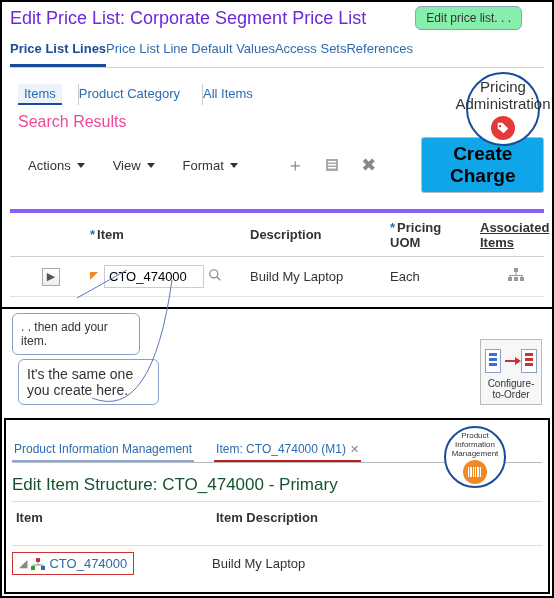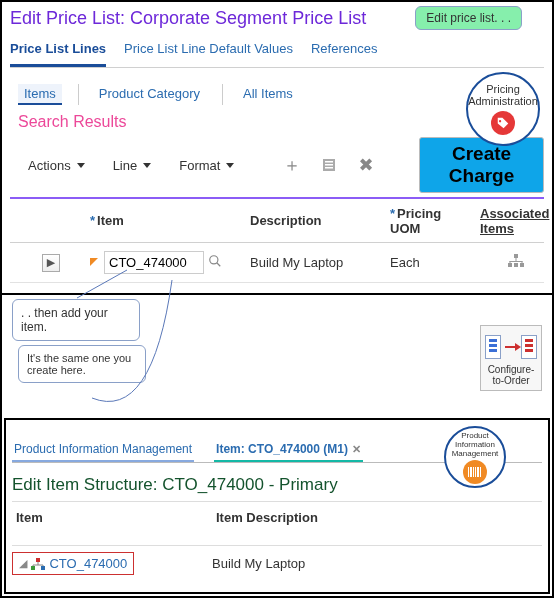--- a/index.html
+++ b/index.html
@@ -2,75 +2,75 @@
 <html><head>
 <meta charset="utf-8">
 <style>
   * { box-sizing: border-box; margin: 0; padding: 0; }
   body { font-family: Arial, Helvetica, sans-serif; font-size: 13px; color: #333; width: 554px; height: 598px; background: #fff; border: 2px solid #000; position: relative; overflow: hidden; }
 
   
   .top-panel { position: relative; padding: 6px 8px 0 8px; }
   .page-title { font-size: 18px; font-weight: 400; color: #6d28d9; margin-bottom: 4px; }
   .callout-title { position: absolute; right: 30px; top: 4px; background: #86efac; border: 1px solid #8aa0c8; border-radius: 6px; padding: 4px 10px; font-size: 12px; color: #333; }
-  .tab-row { display: flex; gap: 18px; border-bottom: 1px solid #d0d0d0; margin-top: 6px; padding-bottom: 0; }
+  .tab-row { display: flex; border-bottom: 1px solid #d0d0d0; margin-top: 6px; padding-bottom: 0; }
   .tab { padding: 6px 0 8px 0; font-size: 13px; color: #2b6cb0; cursor: pointer; }
   .tab.active { color: #1a4d99; font-weight: bold; border-bottom: 3px solid #1a4d99; }
   .sub-tab-row { display: flex; gap: 16px; margin: 16px 0 8px 8px; font-size: 13px; }
   .sub-tab { color: #2b6cb0; cursor: pointer; padding: 2px 6px; }
   .sub-tab.active { background: #eef3fb; font-weight: normal; border-bottom: 2px solid #1a4d99; }
-  .sub-tab + .sub-tab { border-left: 1px solid #ccc; padding-left: 20px; text-align: center; }
-
-  .pricing-badge { position: absolute; right: 12px; top: 70px; width: 74px; height: 74px; border: 2px solid #1a4d99; border-radius: 50%; background: #fff; display: flex; flex-direction: column; align-items: center; justify-content: center; font-size: 11px; color: #333; text-align: center; gap: 4px; }
+  .sub-tab + .sub-tab { border-left: 1px solid #ccc; padding-left: 0; text-align: center; }
+
+  .pricing-badge { position: absolute; right: 12px; top: 70px; width: 74px; height: 74px; border: 2px solid #1a4d99; border-radius: 50%; background: #fff; display: flex; flex-direction: column; align-items: center; justify-content: center; font-size: 15px; color: #333; text-align: center; gap: 4px; }
   .pricing-badge .icon-price { width: 24px; height: 24px; border-radius: 50%; background: #e53838; display: flex; align-items: center; justify-content: center; color: #fff; font-size: 13px; }
 
   .search-header { font-size: 16px; color: #ec4899; margin: 8px 0 6px 8px; }
 
   .toolbar { display: flex; align-items: center; gap: 20px; margin: 4px 0 4px 14px; font-size: 13px; }
   .toolbar .menu { display: inline-flex; align-items: center; gap: 3px; color: #333; cursor: pointer; padding: 2px 4px; }
   .toolbar .sep { width: 6px; }
   .icon-btn { width: 22px; height: 22px; display: inline-flex; align-items: center; justify-content: center; color: #888; font-size: 18px; cursor: pointer; }
   .create-charge { border: 1px solid #bbb; background: #0ea5e9; border-radius: 3px; padding: 5px 12px; font-size: 19px; cursor: pointer; font-weight: 600; }
 
-  .grid { border-top: 2px solid #8b5cf6; margin-top: 4px; }
+  .grid { border-top: 4px solid #8b5cf6; margin-top: 16px; }
   .grid-head, .grid-row { display: grid; grid-template-columns: 28px 48px 160px 140px 90px 80px; align-items: center; }
   .grid-head { border-bottom: 1px solid #d0d0d0; height: 44px; }
   .grid-head > div { padding: 4px 4px; font-size: 13px; font-weight: bold; color: #333; }
   .grid-head .star { color: #2b6cb0; font-weight: bold; margin-right: 2px; }
   .assoc-head { text-decoration: underline; }
   .grid-row { height: 40px; border-bottom: 1px solid #e2e2e2; }
   .grid-row > div { padding: 4px; font-size: 13px; }
   .row-toggle { width: 18px; height: 18px; border: 1px solid #aaa; background: linear-gradient(#fff,#eee); display: flex; align-items: center; justify-content: center; cursor: pointer; color: #555; font-size: 11px; }
   .item-corner { position: relative; width: 10px; height: 10px; }
   .item-corner::before { content:""; position:absolute; left:0; top:0; border-left: 8px solid #f08a24; border-bottom: 8px solid transparent; }
   .item-input-wrap { display: flex; align-items: center; gap: 4px; }
   .item-input { border: 1px solid #ccc; padding: 3px 4px; width: 100px; font-size: 13px; }
   .search-icon { color: #888; font-size: 14px; cursor: pointer; }
   .assoc-icon { color: #999; font-size: 16px; text-align: center; }
 
   .divider { height: 2px; background: #000; margin-top: 10px; }
 
   
   .middle { position: relative; height: 114px; }
   .callout1 { position: absolute; left: 10px; top: 4px; width: 128px; background:#fff; border:1px solid #8aa0c8; border-radius:6px; padding:6px 8px; font-size:12px; }
-  .callout2 { position: absolute; left: 16px; top: 50px; width: 128px; background:#fff; border:1px solid #8aa0c8; border-radius:6px; padding:6px 8px; font-size:11px; }
+  .callout2 { position: absolute; left: 16px; top: 50px; width: 141px; background:#fff; border:1px solid #8aa0c8; border-radius:6px; padding:6px 8px; font-size:14px; }
   .cto-badge { position: absolute; right: 10px; top: 30px; width: 62px; border:1px solid #bbb; border-radius:0; background:#f7f7f7; padding:4px; text-align:center; font-size:10px; }
   .cto-badge .docs { display:flex; justify-content:center; gap:4px; align-items:center; height:34px; }
   .doc { width:18px; height:24px; background:#fff; border:1px solid #8aa0c8; position:relative; }
   .doc::after { content:""; position:absolute; left:3px; top:3px; right:3px; height:3px; background:#cc3030; box-shadow: 0 5px 0 #cc3030, 0 10px 0 #cc3030; }
   .doc.blue::after { background:#3b6fd6; box-shadow: 0 5px 0 #3b6fd6, 0 10px 0 #3b6fd6; }
   .arrow-red { width:14px; height:2px; background:#cc3030; position:relative; }
   .arrow-red::after { content:""; position:absolute; right:-4px; top:-3px; border-left:6px solid #cc3030; border-top:4px solid transparent; border-bottom:4px solid transparent; }
 
   
   .bottom-panel { position: absolute; left: 2px; right: 2px; bottom: 2px; top: 416px; border: 2px solid #000; padding: 0 6px 13px 6px; }
   .pim-tabs { display: flex; gap: 20px; align-items: flex-end; border-bottom: 1px solid #bbb; padding-top: 18px; }
   .pim-tab { font-size: 12px; color: #2b6cb0; padding: 4px 2px; border-bottom: 2px solid transparent; cursor:pointer; }
   .pim-tab.underline { border-bottom: 2px solid #87a9df; }
-  .pim-tab.active { font-weight: bold; border-bottom: 2px solid #14b8a6; display: inline-flex; align-items: center; gap: 4px; }
+  .pim-tab.active { font-weight: normal; border-bottom: 2px solid #b91c1c; display: inline-flex; align-items: center; gap: 4px; }
   .pim-tab .close { color: #888; font-size: 11px; cursor:pointer; }
   .pim-badge { position:absolute; right: 42px; top: 6px; width: 62px; height: 62px; border:2px solid #1a4d99; border-radius:50%; background:#fff; display:flex; flex-direction:column; align-items:center; justify-content:center; font-size:8px; text-align:center; gap:2px; z-index:2; }
   .pim-badge .bar { width:24px; height:24px; border-radius:50%; background:#f08a24; display:flex; align-items:center; justify-content:center; color:#fff; }
 
   .pim-title { font-size: 17px; color: #14532d; margin: 12px 0 6px 0; }
   .pim-grid-head { display:grid; grid-template-columns: 200px 1fr; border-top:1px solid #ddd; border-bottom:1px solid #ddd; }
   .pim-grid-head > div { padding: 8px 4px 20px 4px; font-size:13px; font-weight:bold; }
   .pim-row { display:grid; grid-template-columns: 200px 1fr; align-items:center; padding: 6px 0; }
   .pim-item-cell { display:flex; align-items:center; gap:4px; border:1px solid #cc3030; padding:3px 6px; width:fit-content; }
   .pim-item-cell .tri { color:#888; font-size:11px; }
@@ -84,20 +84,21 @@
 </head>
 <body>
 
 <div class="top-panel">
   <div class="page-title">Edit Price List: Corporate Segment Price List</div>
   <div class="callout-title">Edit price list. . .</div>
 
   <div class="tab-row">
     <div class="tab active">Price List Lines</div>
     <div class="tab">Price List Line Default Values</div>
+    <div class="tab">Access Sets</div>
     <div class="tab">References</div>
   </div>
 
   <div class="pricing-badge">
     <span>Pricing Administration</span>
     <span class="icon-price">
       <svg width="14" height="14" viewBox="0 0 24 24" fill="#fff">
           <path d="M3 3h8l10 10-8 8L3 13V3zm4 4a2 2 0 100 4 2 2 0 000-4z"></path>
         </svg>
     </span>
@@ -106,21 +107,21 @@
   <div class="sub-tab-row">
     <div class="sub-tab active">Items</div>
     <div class="sub-tab">Product Category</div>
     <div class="sub-tab">All Items</div>
   </div>
 
   <div class="search-header">Search Results</div>
 
   <div class="toolbar">
     <span class="menu caret">Actions</span>
-    <span class="menu caret">Line</span>
+    <span class="menu caret">View</span>
     <span class="menu caret">Format</span>
     <span class="sep"></span>
     <span class="icon-btn">＋</span>
     <span class="icon-btn">
       <svg width="16" height="16" viewBox="0 0 16 16">
           <rect x="2" y="2" width="12" height="12" fill="#aaa"></rect>
           <rect x="4" y="4" width="8" height="1.5" fill="#fff"></rect>
           <rect x="4" y="7" width="8" height="1.5" fill="#fff"></rect>
           <rect x="4" y="10" width="8" height="1.5" fill="#fff"></rect>
         </svg>

